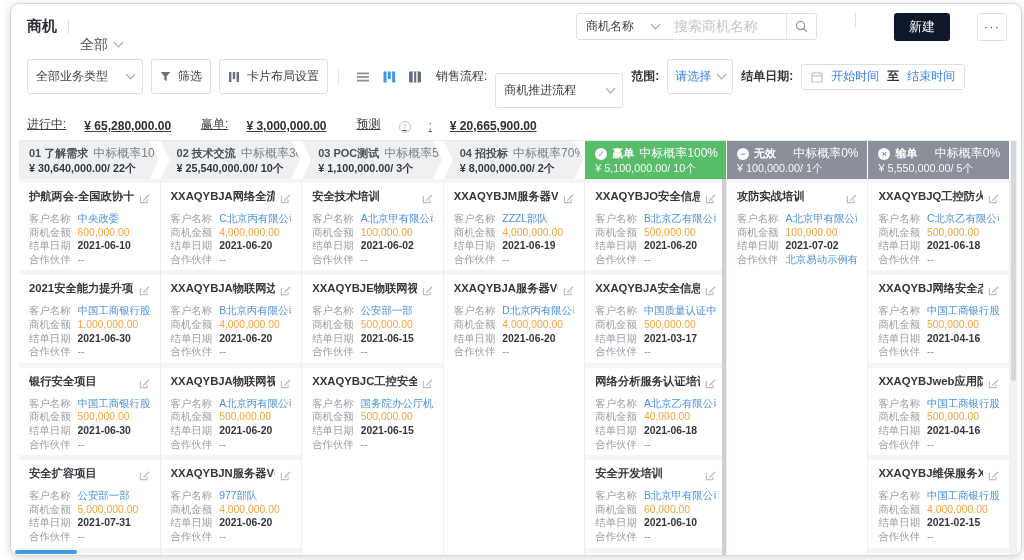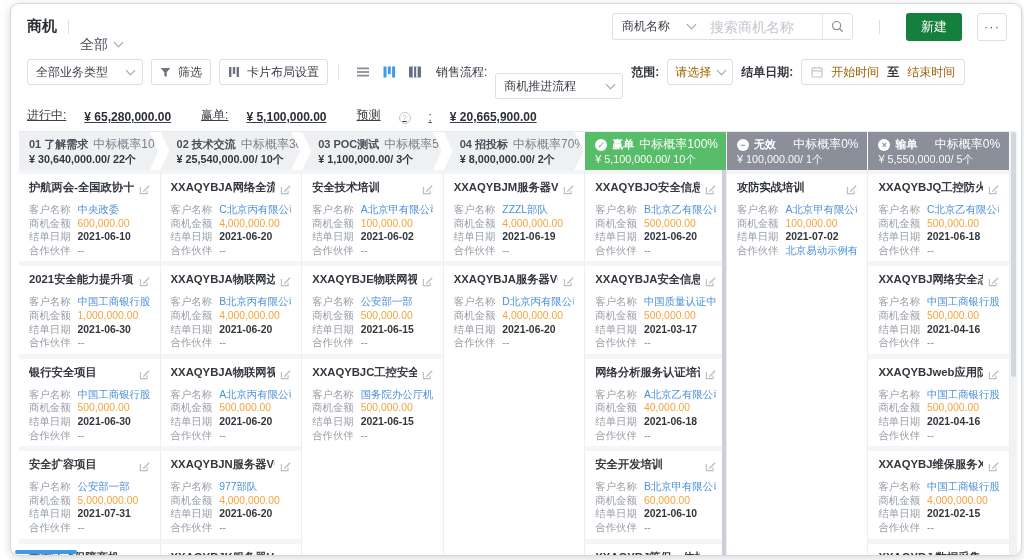--- a/index.html
+++ b/index.html
@@ -10,47 +10,47 @@
          box-shadow:0 2px 10px rgba(0,0,0,.16); overflow:hidden;
          display:flex; flex-direction:column; }
 
   
   .hdr { display:flex; align-items:center; padding:11px 14px 4px 16px; height:38px; }
   .page-title { font-size:15px; font-weight:700; color:#2b2f36; }
   .vdiv { width:1px; height:14px; background:#dcdfe3; margin:0 11px; }
   .scope { font-size:14px; color:#4a4f57; display:flex; align-items:center; gap:7px; cursor:pointer;margin-top:36px; }
   .chev { width:7px; height:7px; border-right:1.4px solid #9aa0a8; border-bottom:1.4px solid #9aa0a8;
           transform:rotate(45deg); margin-top:-4px; flex:none; }
-  .hdr-right { margin-left:auto; display:flex; align-items:center; gap:15px; }
+  .hdr-right { margin-left:auto; display:flex; gap:27px; }
   .search-group { display:flex; align-items:center; border:1px solid #dcdfe3; border-radius:3px; height:27px; overflow:hidden; }
   .search-type { display:flex; align-items:center; gap:18px; padding:0 9px; font-size:12px; color:#3c4047; }
   .search-group input { border:none; outline:none; width:118px; font-size:14px; color:#333; padding:0 6px;
                         font-family:inherit; }
   .search-group input::placeholder { color:#c2c6cc; }
   .search-btn { width:30px; height:27px; border-left:1px solid #e4e6ea; display:flex; align-items:center;
                 justify-content:center; cursor:pointer; background:#fff; }
-  .btn-new { background:#15803d; color:#fff; font-size:13px; border:none; border-radius:3px;
+  .btn-new { background:#0f172a; color:#fff; font-size:13px; border:none; border-radius:3px;
              height:28px; padding:0 15px; cursor:pointer; font-family:inherit; }
   .btn-more { border:1px solid #dcdfe3; border-radius:3px; background:#fff; height:28px; width:30px;
               font-size:13px; color:#555; cursor:pointer; letter-spacing:1px; line-height:1; }
 
   
   .tbar { display:flex; align-items:center; gap:8px; padding:3px 14px 7px 16px; font-size:12px; color:#3c4047; }
-  .box { border:1px solid #dcdfe3; border-radius:3px; height:26px; display:flex; align-items:center;
+  .box { border:1px solid #dcdfe3; border-radius:3px; height:35px; display:flex; align-items:center;
          padding:0 8px; gap:7px; background:#fff; cursor:pointer; }
   .box .chev { margin-left:auto; }
   .sel-biz { width:116px; }
   .sel-flow { width:128px;margin-top:28px; }
   .sel-range { padding:0 7px; }
   .toggles { display:flex; align-items:center; gap:3px; margin:0 2px; }
   .tgl { width:23px; height:23px; border-radius:3px; display:flex; align-items:center; justify-content:center; cursor:pointer; }
   .lbl-b { font-weight:700; color:#33373d; }
   .datebox { border:1px solid #dcdfe3; border-radius:3px; height:26px; display:flex; align-items:center;
              gap:8px; padding:0 9px; }
-  .ph { color:#a16207; }
+  .ph { color:#3b82f6; }
   .tbar .thin { width:1px; height:16px; background:#e6e8eb; margin:0 2px; }
 
   
   .stats { display:flex; align-items:flex-end; gap:18px; padding:1px 16px 7px; font-size:12px; color:#3c4047;text-decoration:underline; }
   .stats .val { font-weight:700; color:#2b2f36; margin-right:12px; }
   .info-ic { width:12px; height:12px; border:1px solid #c3c7cd; border-radius:50%; color:#b6bac1;
              font-size:8px; line-height:10px; text-align:center; display:inline-block; }
 
   
   .board { flex:1; min-height:0; display:flex; margin:0 4px 0 8px; border-top:1px solid #e8eaed; position:relative; }
@@ -191,21 +191,21 @@
       <span class="ph">开始时间</span>
       <span class="lbl-b">至</span>
       <span class="ph">结束时间</span>
     </div>
   </div>
 
   <div class="stats">
     <span>进行中:</span>
     <span class="val">¥ 65,280,000.00</span>
     <span>赢单:</span>
-    <span class="val">¥ 5,100,000.00</span>
+    <span class="val">¥ 3,000,000.00</span>
     <span>预测</span>
     <span class="info-ic">?</span>
     <span>:</span>
     <span class="val">¥ 20,665,900.00</span>
   </div>
 
   <div class="board">
     <div class="col">
         <div class="col-head head-stage">
           <div class="h-top">

